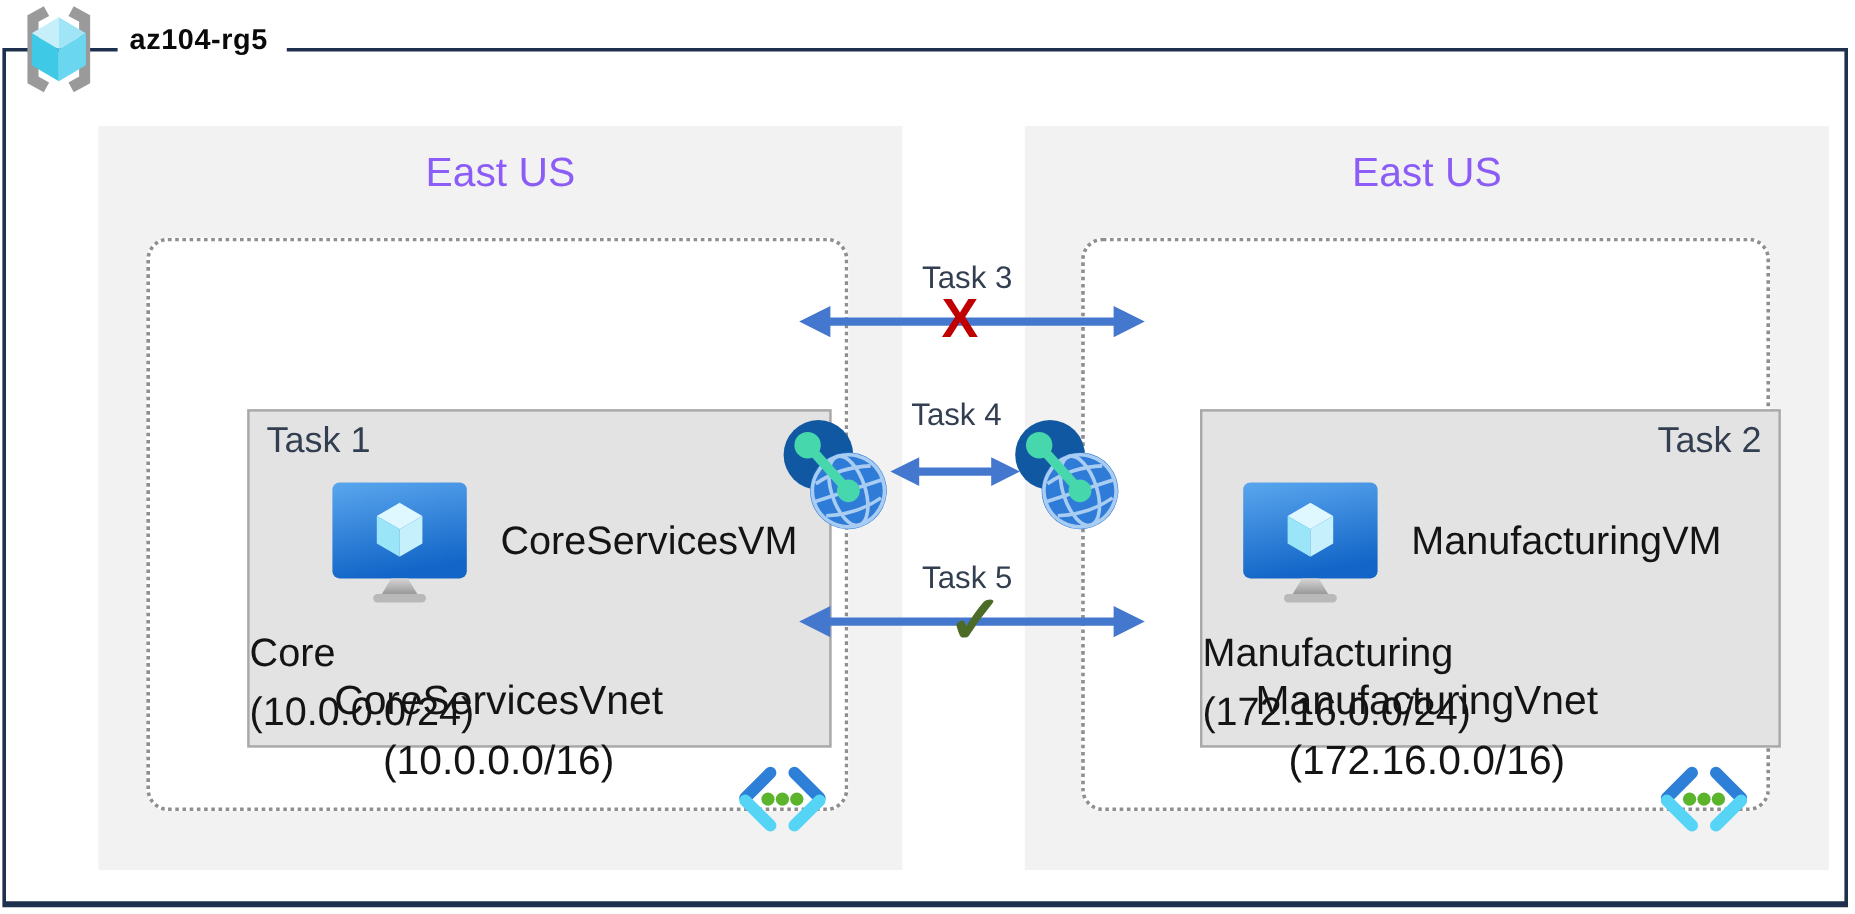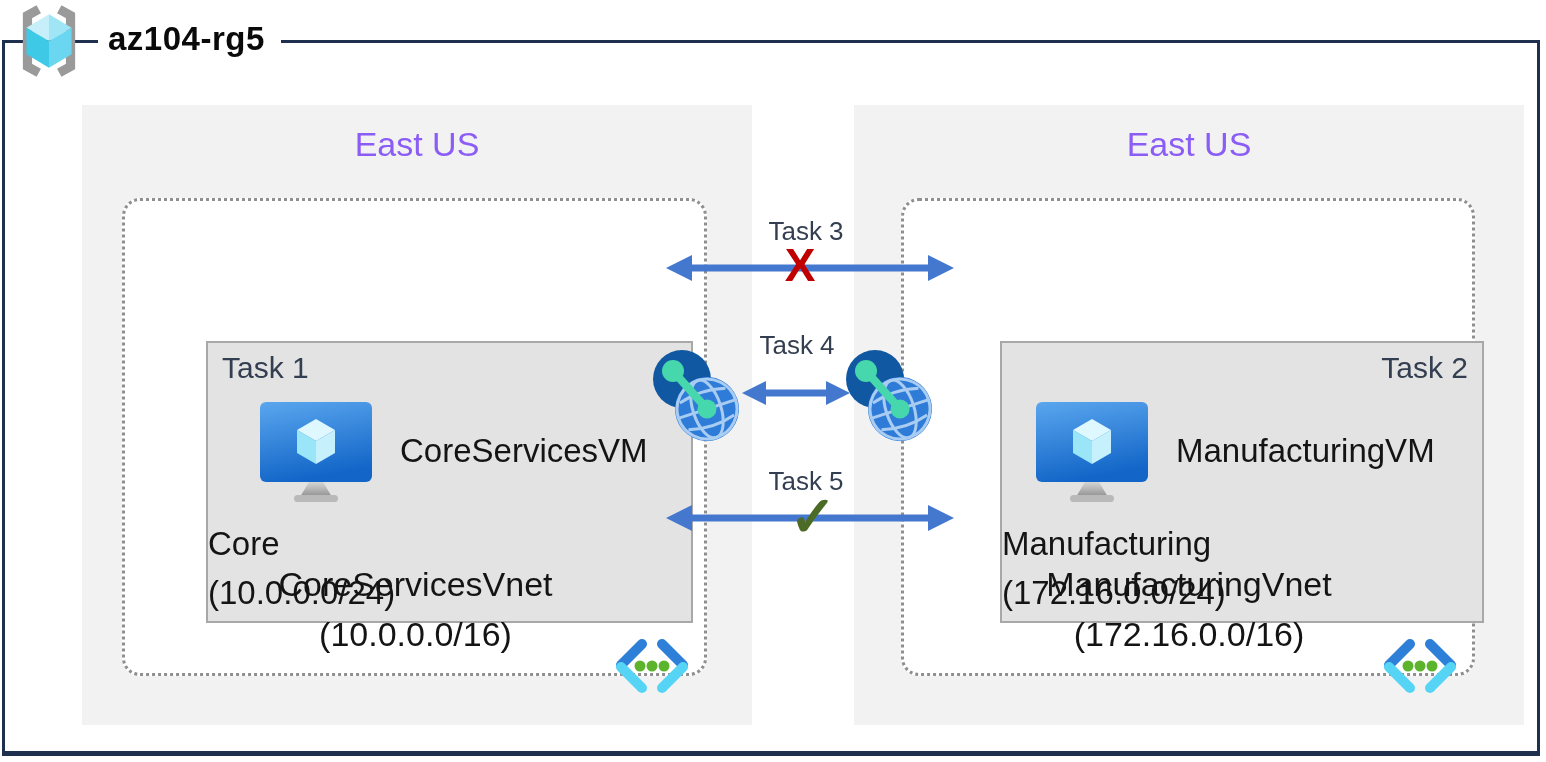--- a/index.html
+++ b/index.html
@@ -7,21 +7,21 @@
     position:relative;width:1546px;height:762px;background:#fff;
     font-family:"Liberation Sans",sans-serif;color:#111;overflow:hidden;
   }
   .frame{
     position:absolute;left:2px;top:40px;width:1538px;height:716px;
     border:3px solid var(--frame,#1F304E);border-bottom-width:5px;box-sizing:border-box;
   }
   .rg-icon{position:absolute;left:8px;top:4px;width:82px;height:74px;z-index:3;}
   .rg-title{
     position:absolute;left:98px;top:18px;z-index:3;background:#fff;
-    padding:2px 16px 2px 10px;font-size:33px;font-weight:bold;color:#0a0a0a;letter-spacing:.5px;
+    padding:2px 16px 2px 10px;font-size:24px;font-weight:bold;color:#0a0a0a;letter-spacing:.5px;
   }
   .region{position:absolute;top:105px;width:670px;height:620px;background:var(--region-bg,#F2F2F2);}
   .region-1{left:82px;}
   .region-2{left:854px;}
   .region-name{position:absolute;left:0;right:0;top:20px;text-align:center;font-size:34px;color:#8b5cf6;}
   .vnet{
     position:absolute;top:93px;height:478px;background:#fff;box-sizing:border-box;
     border:3px dotted var(--vnet-border,#8F8F8F);border-radius:18px;
   }
   .vnet-1{left:40px;width:585px;}
@@ -29,21 +29,21 @@
   .subnet{
     position:absolute;top:140px;height:282px;background:var(--subnet-bg,#E3E3E3);
     border:2px solid var(--subnet-border,#A8A8A8);box-sizing:border-box;
   }
   .subnet-1{left:81px;width:487px;}
   .subnet-2{left:96px;width:484px;padding-left:28px;}
   .task-tag{position:absolute;top:8px;font-size:30px;font-weight:normal;color:var(--task-text,#333F50);}
   .task-tag.tl{left:14px;}
   .task-tag.tr{right:14px;}
   .vm-row{position:absolute;left:0;right:0;top:56px;display:flex;align-items:center;}
-  .subnet-1 .vm-row{padding-left:48px;}
+  .subnet-1 .vm-row{padding-left:65px;}
   .subnet-2 .vm-row{padding-left:30px;}
   .vm-icon{width:120px;height:104px;flex:0 0 auto;}
   .vm-name{font-size:33px;color:#141414;margin-left:24px;white-space:nowrap;}
   .subnet-name{position:absolute;left:0;right:0;top:176px;text-align:left;font-size:33px;line-height:49px;color:#141414;}
   .vnet-name{position:absolute;left:2px;right:0;top:358px;text-align:center;font-size:34px;line-height:50px;color:#141414;}
   .vnet-badge{position:absolute;right:12px;bottom:-22px;width:80px;height:58px;}
   .conn-label{position:absolute;width:280px;text-align:center;font-size:26px;font-weight:normal;color:var(--task-text,#333F50);z-index:2;}
   .lbl-3{left:666px;top:216px;}
   .lbl-4{left:657px;top:330px;}
   .lbl-5{left:666px;top:466px;}

